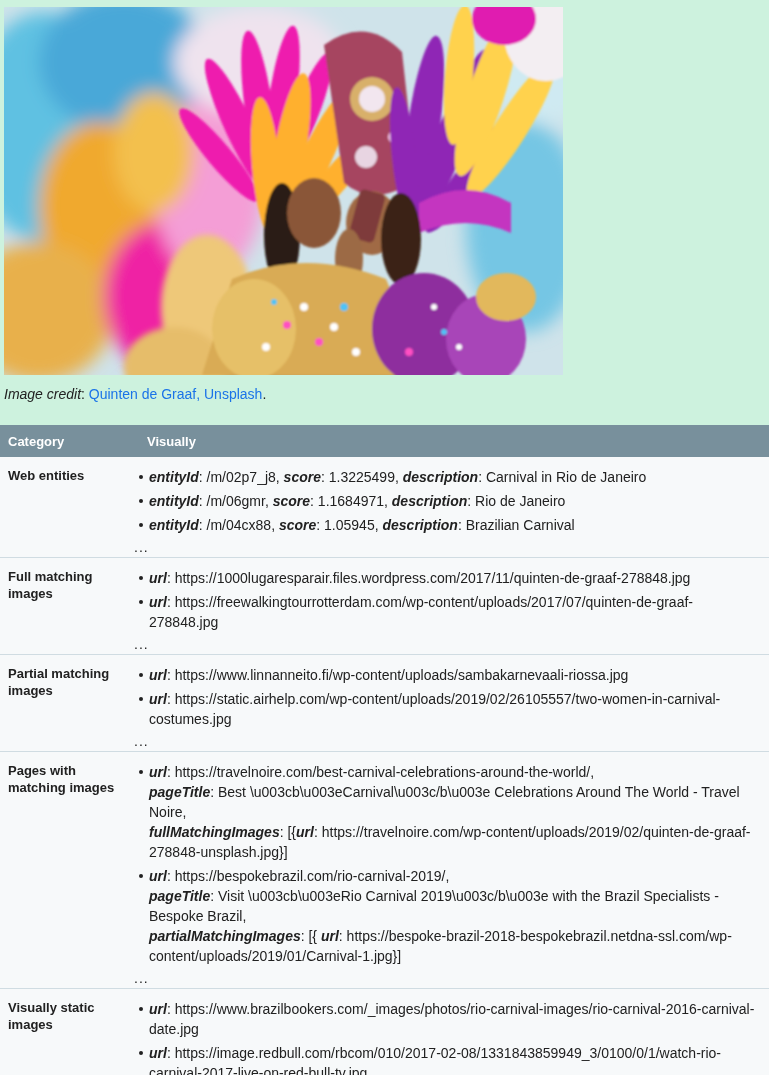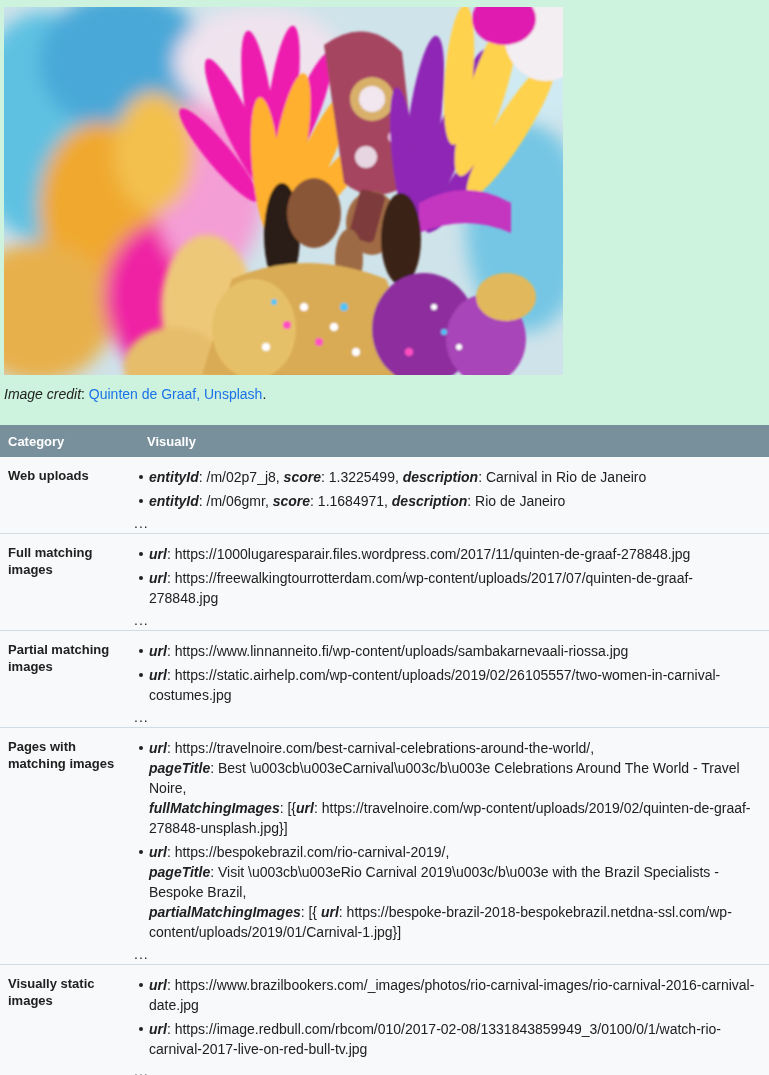--- a/index.html
+++ b/index.html
@@ -142,28 +142,31 @@
 
 <p class="credit"><em>Image credit</em><span>: </span><a href="#">Quinten de Graaf, Unsplash</a><span>.</span></p>
 
 <div class="vtable">
   <div class="thead">
     <div class="h1">Category</div>
     <div class="h2">Visually</div>
   </div>
   <div>
       <div class="trow">
-        <div class="cat">Web uploads</div>
+        <div class="cat">Web entities</div>
         <div class="resp">
           <ul class="items">
             <li>
               <div class="seg"><em class="key">entityId</em>: /m/02p7_j8, <em class="key">score</em>: 1.3225499, <em class="key">description</em>: Carnival in Rio de Janeiro</div>
             </li>
             <li>
               <div class="seg"><em class="key">entityId</em>: /m/06gmr, <em class="key">score</em>: 1.1684971, <em class="key">description</em>: Rio de Janeiro</div>
+            </li>
+            <li>
+              <div class="seg"><em class="key">entityId</em>: /m/04cx88, <em class="key">score</em>: 1.05945, <em class="key">description</em>: Brazilian Carnival</div>
             </li>
           </ul>
           <div class="ellipsis">...</div>
         </div>
       </div>
       <div class="trow">
         <div class="cat">Full matching images</div>
         <div class="resp">
           <ul class="items">
             <li>

